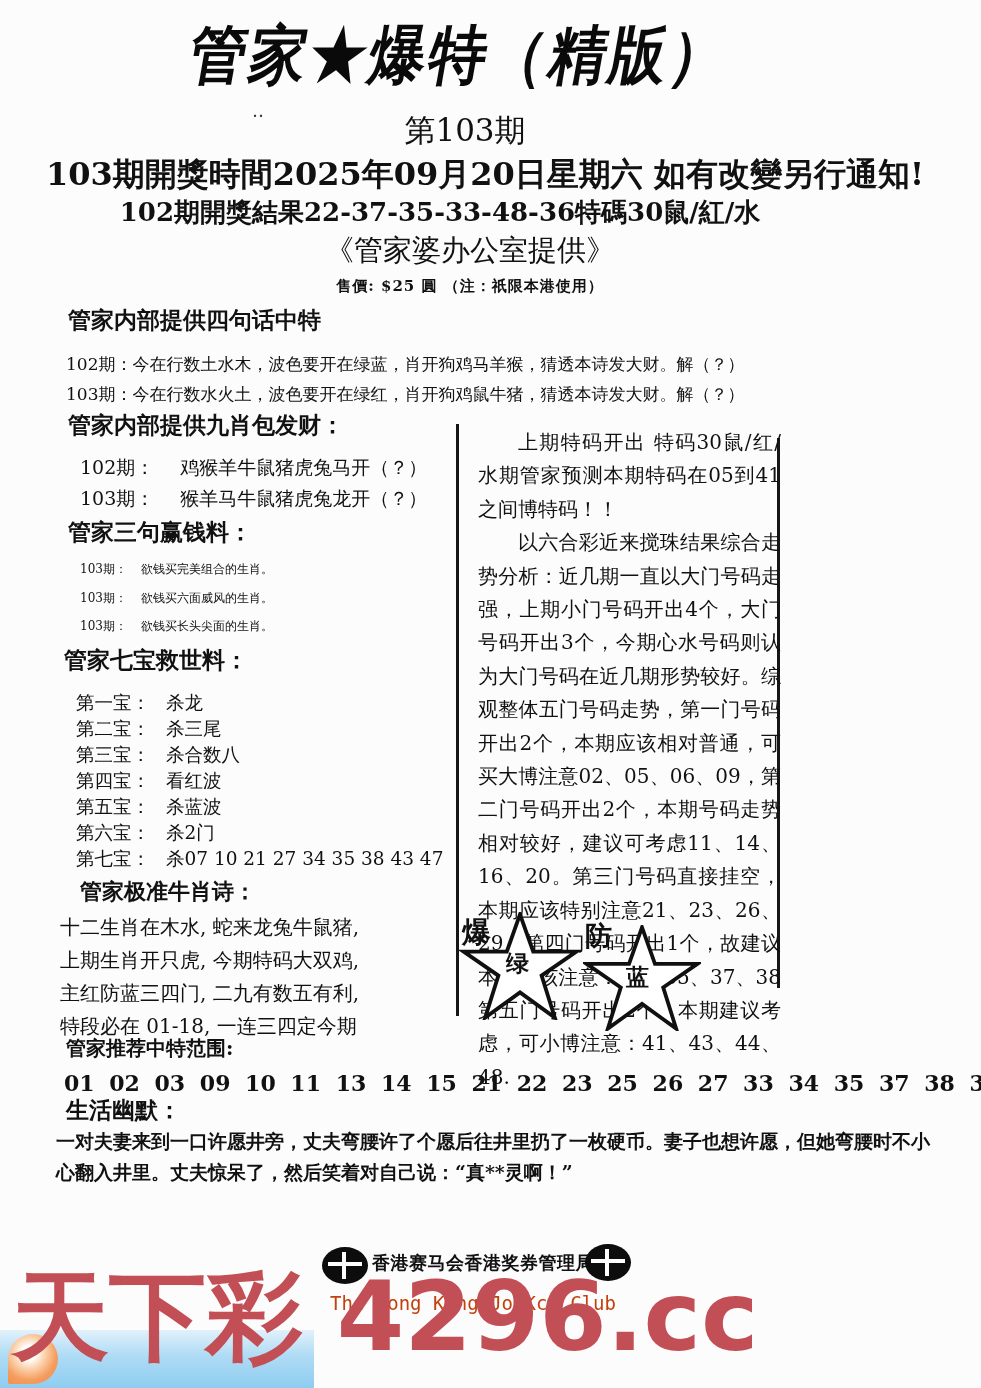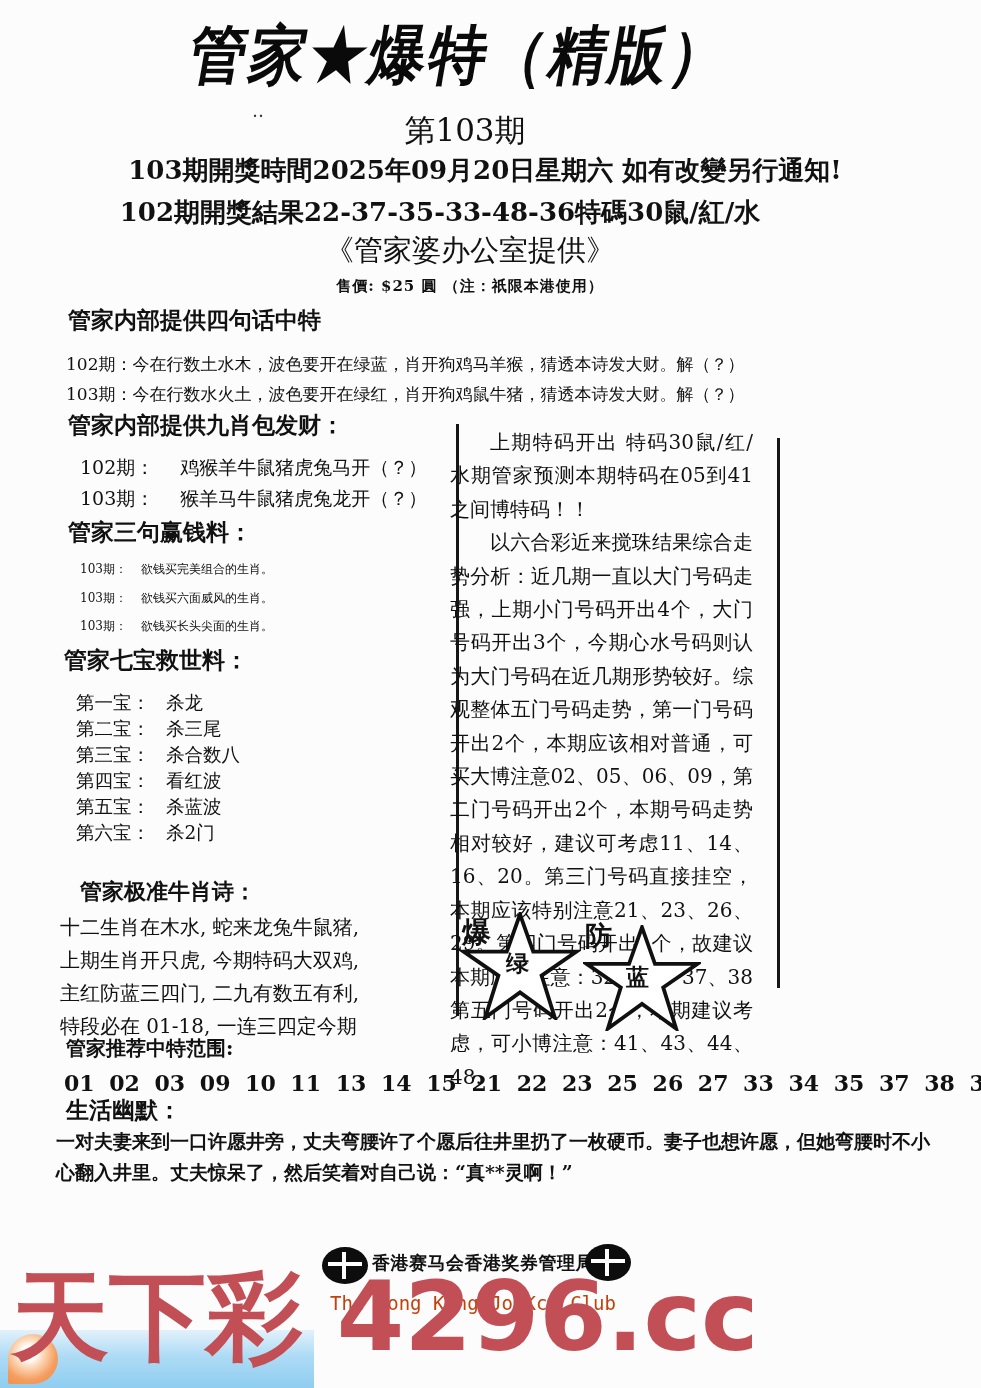--- a/index.html
+++ b/index.html
@@ -12,38 +12,38 @@
   .ctr{text-align:center;}
   
   .title{
     left:70px;top:18px;width:780px;text-align:center;
     font-size:57px;font-weight:900;letter-spacing:3px;
     transform:skewX(-10deg) scaleY(1.12);transform-origin:center;
     white-space:nowrap;color:#0a0a0a;
   }
   .dots{left:252px;top:100px;font-size:18px;letter-spacing:3px;color:#333;}
   .issue{left:0;top:110px;width:930px;font-size:31px;}
-  .draw-time{left:0;top:153px;width:970px;font-size:26px;font-weight:bold;}
+  .draw-time{left:0;top:153px;width:970px;font-size:32px;font-weight:bold;}
   .last-result{left:0;top:195px;width:880px;font-size:26px;font-weight:bold;}
   .provider{left:0;top:231px;width:940px;font-size:29px;}
   .price{left:0;top:277px;width:940px;font-size:15px;font-weight:bold;letter-spacing:1px;}
   
   .h{font-weight:bold;font-size:23px;white-space:nowrap;}
   
   .four-lines{left:66px;top:349px;font-size:17px;line-height:30px;white-space:nowrap;}
   .nine-rows{left:80px;top:452px;font-size:19px;line-height:31px;}
   .nine-rows .per{display:inline-block;min-width:62px;margin-right:26px;}
   .three-rows{left:80px;top:555px;font-size:12px;line-height:28.5px;}
   .three-rows .per{margin-right:14px;}
   .seven-rows{left:76px;top:690px;font-size:18.5px;line-height:26px;}
   .seven-rows .per{margin-right:16px;}
   .poem-lines{left:60px;top:911px;font-size:20px;line-height:33px;white-space:nowrap;}
   
   .vline{background:#161616;width:3px;}
-  .panel-text{left:450px;top:426px;width:303px;font-size:20px;line-height:33.4px;text-align:justify;}
+  .panel-text{left:478px;top:426px;width:303px;font-size:20px;line-height:33.4px;text-align:justify;}
   .panel-text p{margin:0;text-indent:2em;}
   
   .star-wrap svg{display:block;}
   .star-label{font-size:29px;font-weight:bold;}
   .star-text{font-size:23px;font-weight:bold;}
   
   .numbers{left:64px;top:1070px;font-size:22px;font-weight:bold;word-spacing:7px;white-space:nowrap;}
   .humor-text{left:56px;top:1126px;width:880px;font-size:19px;line-height:31px;font-weight:bold;}
   
   .oval{border-radius:50%;background:#0d0d0d;position:absolute;}
@@ -100,20 +100,21 @@
   </div>
 
   <div class="abs h" style="left:64px;top:645px;">管家七宝救世料：</div>
   <div class="abs seven-rows">
     <div><span class="per">第一宝：</span><span>杀龙</span></div>
     <div><span class="per">第二宝：</span><span>杀三尾</span></div>
     <div><span class="per">第三宝：</span><span>杀合数八</span></div>
     <div><span class="per">第四宝：</span><span>看红波</span></div>
     <div><span class="per">第五宝：</span><span>杀蓝波</span></div>
     <div><span class="per">第六宝：</span><span>杀2门</span></div>
+    <div><span class="per">第七宝：</span><span>杀07 10 21 27 34 35 38 43 47</span></div>
   </div>
 
   <div class="abs h" style="left:68px;top:877px;font-size:22px;margin-left:12px;">管家极准牛肖诗：</div>
   <div class="abs poem-lines">
     <div>十二生肖在木水, 蛇来龙兔牛鼠猪,</div>
     <div>上期生肖开只虎, 今期特码大双鸡,</div>
     <div>主红防蓝三四门, 二九有数五有利,</div>
     <div>特段必在 01-18, 一连三四定今期</div>
   </div>
 

